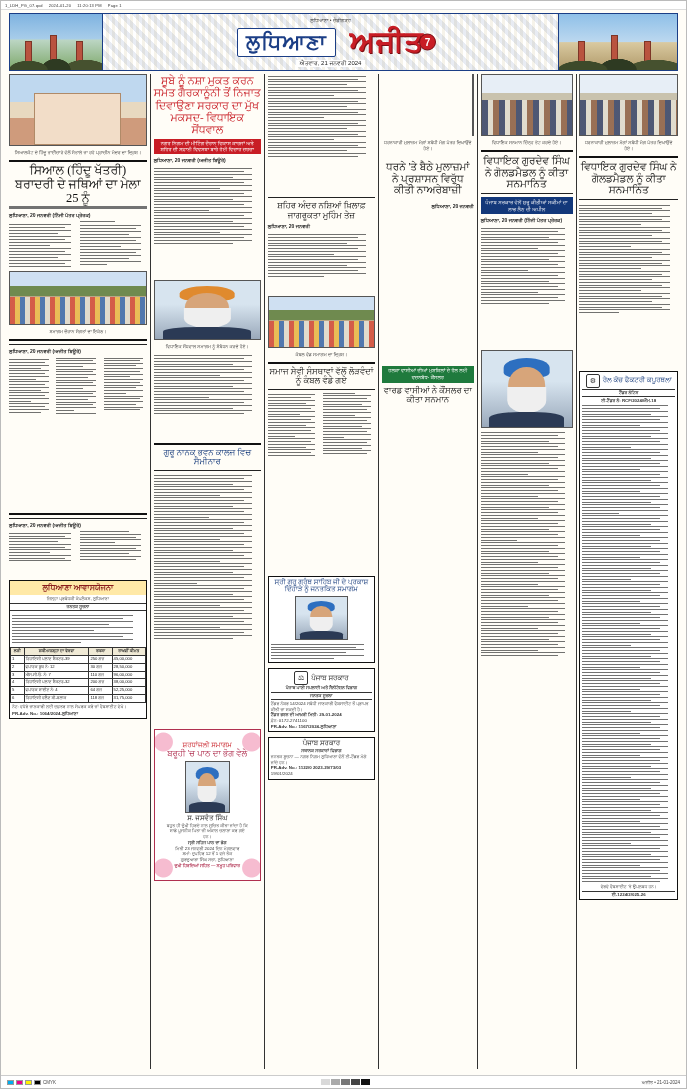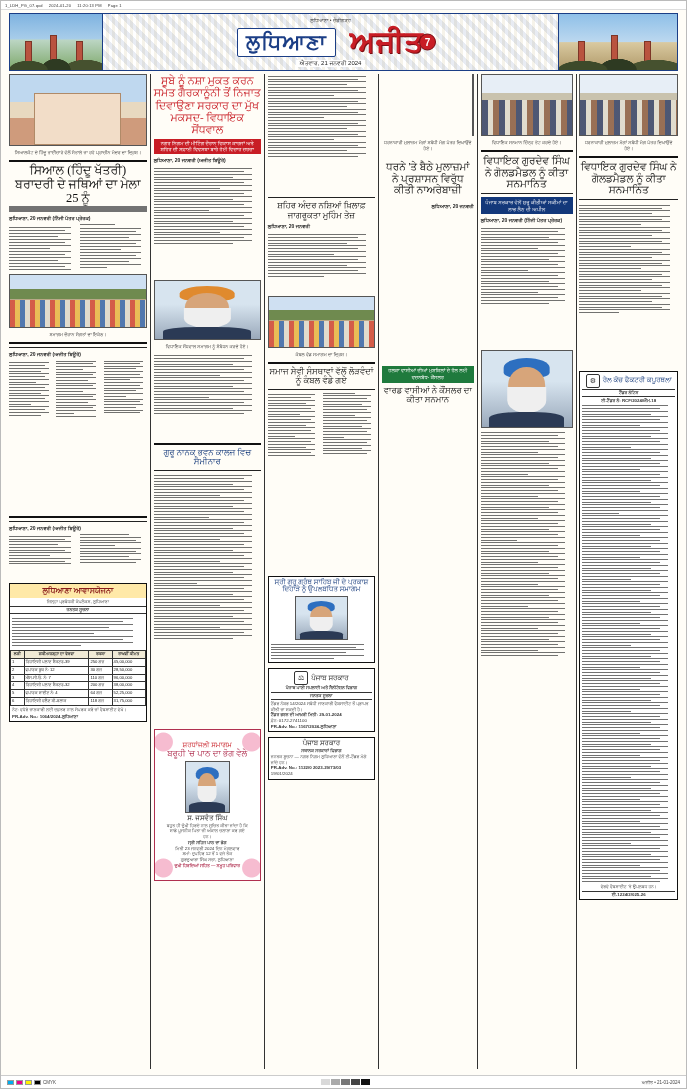--- a/index.html
+++ b/index.html
@@ -167,21 +167,21 @@
   .bottombar {
     position:absolute; left:0; right:0; bottom:0; height:13px; background:#fff;
     border-top:1px solid #ccc; display:flex; align-items:center; justify-content:space-between;
     padding:0 6px; font-size:4.5px; color:#444;
   }
   .cmyk { display:flex; gap:2px; align-items:center; }
   .cmyk span{ width:7px;height:5px;display:inline-block;border:1px solid #999; }
   .swatchrow{ display:flex; gap:1px; }
   .swatchrow span{ width:9px;height:6px;display:inline-block; }
 
-  .headline-rule { border-top:2px solid #111; border-bottom:6px solid #737373; padding:1px 0; }
+  .headline-rule { border-top:2px solid #111; border-bottom:3px solid #737373; padding:1px 0; }
   .subbar { background:#c81d25; color:#fff; font-size:5px; text-align:center; padding:1.5px 2px; line-height:1.25;}
   .greenbar { background:#1f7a3d; color:#fff; font-size:5px; text-align:center; padding:1.5px 2px; }
   .bluebar { background:#13387a; color:#fff; font-size:5.2px; text-align:center; padding:1.5px 2px; }
   .center{ text-align:center; }
   .b{ font-weight:bold; }
   .tiny{ font-size:4.4px; color:#333; line-height:1.3; }
   .xs{ font-size:5px; color:#222; line-height:1.3; }
 </style>
 </head>
 <body>
@@ -692,21 +692,21 @@
           <i class="s4"></i>
           <i class="s9"></i>
           <i class="s8"></i>
         <i class="s9"></i>
           <i class="s7"></i>
           <i class="s9"></i>
           <i class="s8"></i>
       </div>
 
       <div class="ad" style="padding:2px">
-        <div class="hl sm blue">ਸ੍ਰੀ ਗੁਰੂ ਗ੍ਰੰਥ ਸਾਹਿਬ ਜੀ ਦੇ ਪ੍ਰਕਾਸ਼ ਦਿਹਾੜੇ ਨੂੰ ਉਪਲਬਧਿਤ ਸਮਾਗਮ</div>
+        <div class="hl sm blue">ਸ੍ਰੀ ਗੁਰੂ ਗ੍ਰੰਥ ਸਾਹਿਬ ਜੀ ਦੇ ਪ੍ਰਕਾਸ਼ ਦਿਹਾੜੇ ਨੂੰ ਜਨਤਕਿਤ ਸਮਾਗਮ</div>
         <div class="photo ph-portrait" style="height:44px;margin:2px 24px">
           <div class="turban"></div>
             <div class="face"></div>
             <div class="beard"></div>
             <div class="shoulders"></div>
         </div>
         <div class="body dense">
           <i class="s9"></i>
             <i class="s8"></i>
             <i class="s9"></i>

